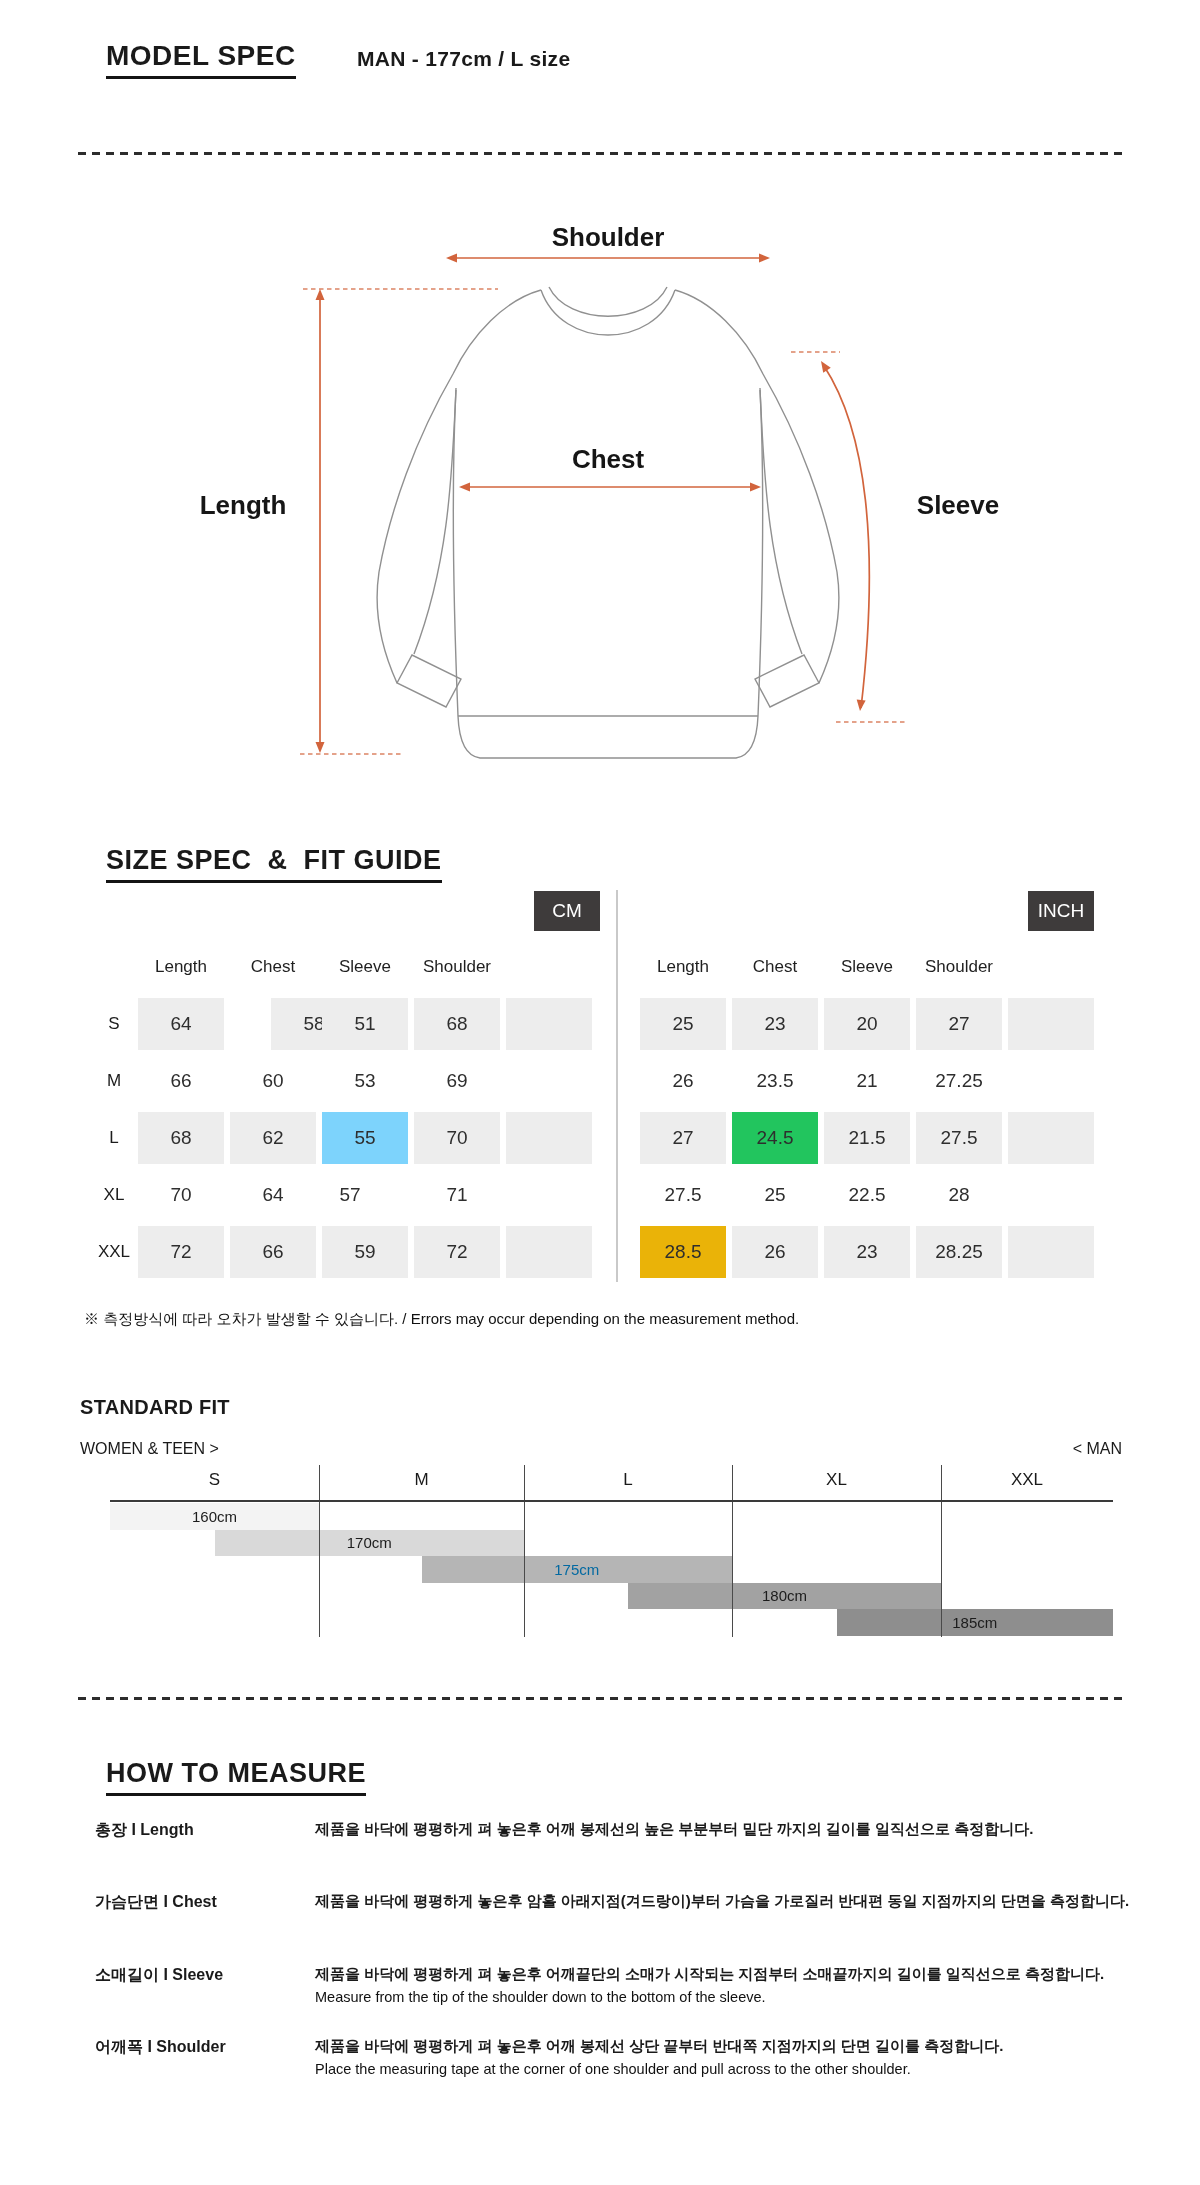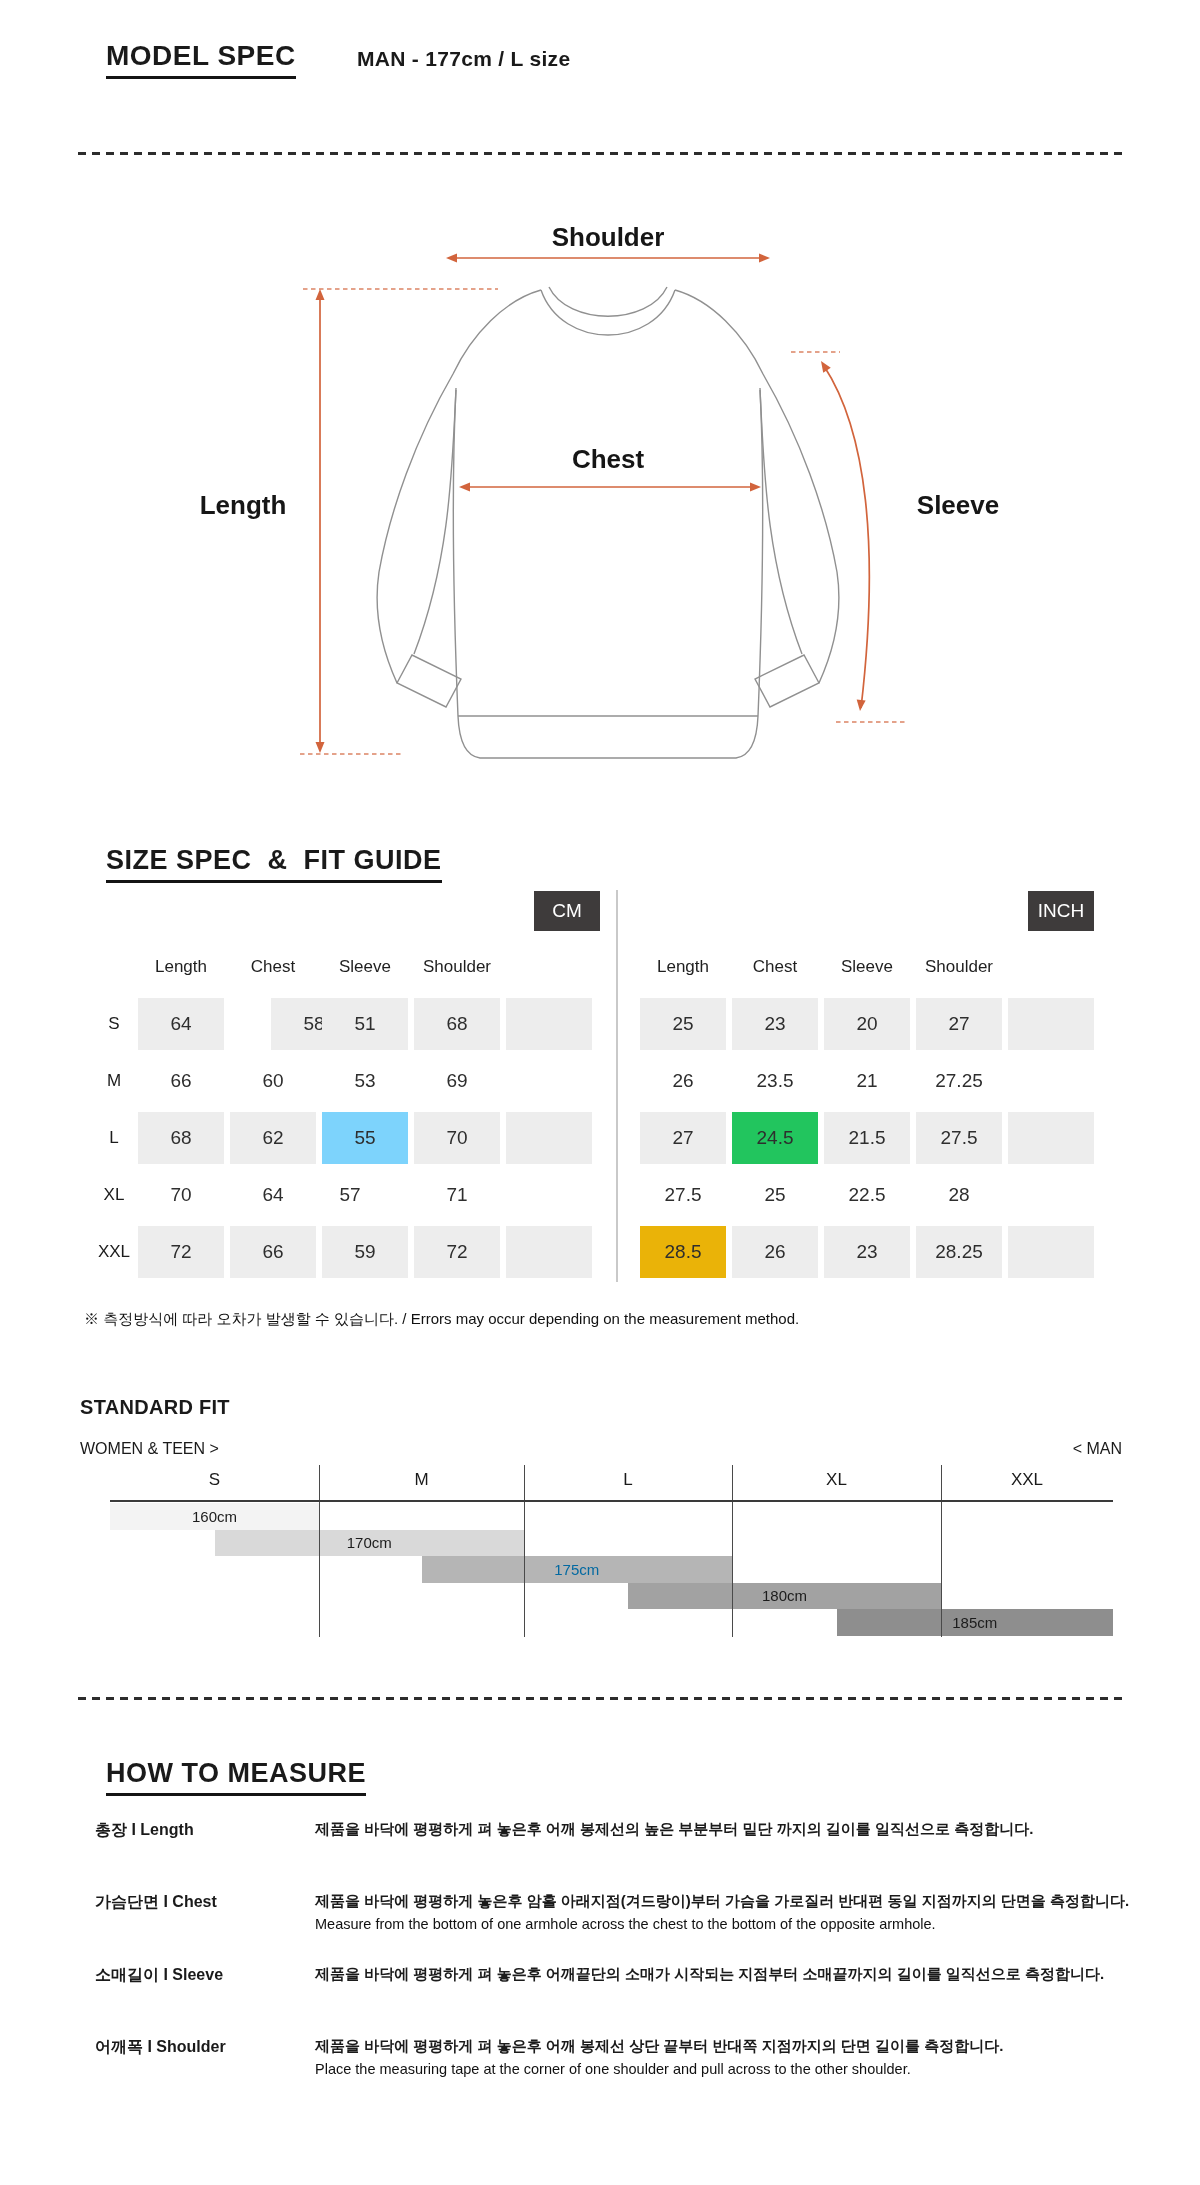--- a/index.html
+++ b/index.html
@@ -163,19 +163,19 @@
     <div style="position: absolute; left: 421.5px; top: 1556px; width: 310.5px; height: 26.5px; background: rgb(181, 181, 181); z-index: 2;"></div>
     <div style="position: absolute; left: 421.5px; top: 1556px; width: 310.5px; height: 26.5px; font-size: 15px; color: #0369a1; z-index: 4; display: flex; align-items: center; justify-content: center;">175cm</div>
     <div style="position: absolute; left: 628px; top: 1582.5px; width: 313px; height: 26.5px; background: rgb(162, 162, 162); z-index: 2;"></div>
     <div style="position: absolute; left: 628px; top: 1582.5px; width: 313px; height: 26.5px; font-size: 15px; color: rgb(28, 28, 28); z-index: 4; display: flex; align-items: center; justify-content: center;">180cm</div>
     <div style="position: absolute; left: 836.5px; top: 1609px; width: 276.5px; height: 26.5px; background: rgb(142, 142, 142); z-index: 2;"></div>
     <div style="position: absolute; left: 836.5px; top: 1609px; width: 276.5px; height: 26.5px; font-size: 15px; color: rgb(28, 28, 28); z-index: 4; display: flex; align-items: center; justify-content: center;">185cm</div>
     <div style="position: absolute; left: 95px; top: 1820px; width: 215px; font-size: 16px; font-weight: 700; white-space: nowrap;">총장 I Length</div>
     <div style="position: absolute; left: 315px; top: 1820px; width: 815px; font-size: 15px; font-weight: 700; white-space: nowrap;">제품을 바닥에 평평하게 펴 놓은후 어깨 봉제선의 높은 부분부터 밑단 까지의 길이를 일직선으로 측정합니다.</div>
     <div style="position: absolute; left: 95px; top: 1892px; width: 215px; font-size: 16px; font-weight: 700; white-space: nowrap;">가슴단면 I Chest</div>
     <div style="position: absolute; left: 315px; top: 1892px; width: 815px; font-size: 15px; font-weight: 700; white-space: nowrap;">제품을 바닥에 평평하게 놓은후 암홀 아래지점(겨드랑이)부터 가슴을 가로질러 반대편 동일 지점까지의 단면을 측정합니다.</div>
-    <div style="position: absolute; left: 315px; top: 1916px; width: 815px; font-size: 14.5px; color: rgb(17, 17, 17); white-space: nowrap;">Measure from the bottom of one armhole across the chest to the bottom of the opposite armhole.</div>
     <div style="position: absolute; left: 95px; top: 1965px; width: 215px; font-size: 16px; font-weight: 700; white-space: nowrap;">소매길이 I Sleeve</div>
     <div style="position: absolute; left: 315px; top: 1965px; width: 815px; font-size: 15px; font-weight: 700; white-space: nowrap;">제품을 바닥에 평평하게 펴 놓은후 어깨끝단의 소매가 시작되는 지점부터 소매끝까지의 길이를 일직선으로 측정합니다.</div>
+    <div style="position: absolute; left: 315px; top: 1989px; width: 815px; font-size: 14.5px; color: rgb(17, 17, 17); white-space: nowrap;">Measure from the tip of the shoulder down to the bottom of the sleeve.</div>
     <div style="position: absolute; left: 95px; top: 2037px; width: 215px; font-size: 16px; font-weight: 700; white-space: nowrap;">어깨폭 I Shoulder</div>
     <div style="position: absolute; left: 315px; top: 2037px; width: 815px; font-size: 15px; font-weight: 700; white-space: nowrap;">제품을 바닥에 평평하게 펴 놓은후 어깨 봉제선 상단 끝부터 반대쪽 지점까지의 단면 길이를 측정합니다.</div>
     <div style="position: absolute; left: 315px; top: 2061px; width: 815px; font-size: 14.5px; color: rgb(17, 17, 17); white-space: nowrap;">Place the measuring tape at the corner of one shoulder and pull across to the other shoulder.</div>
   </div>
 
 </body></html>

